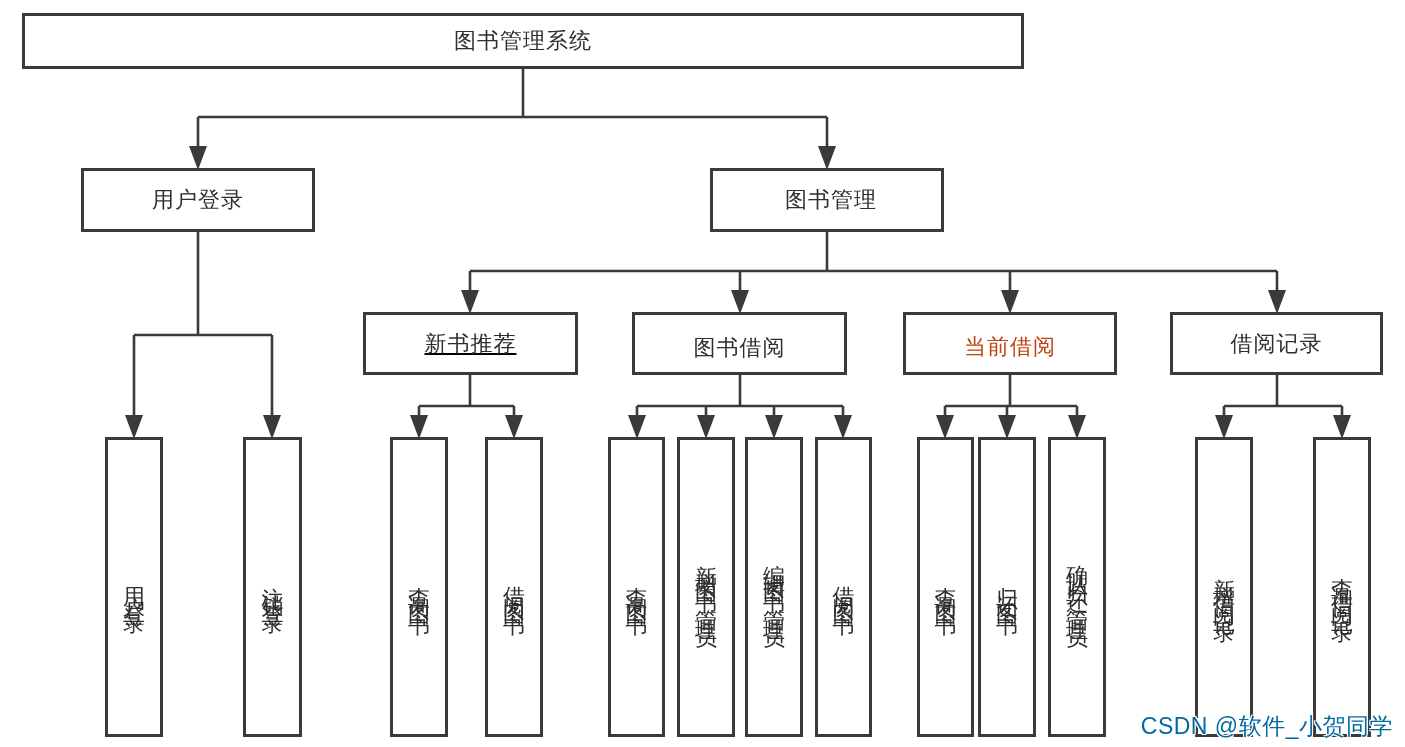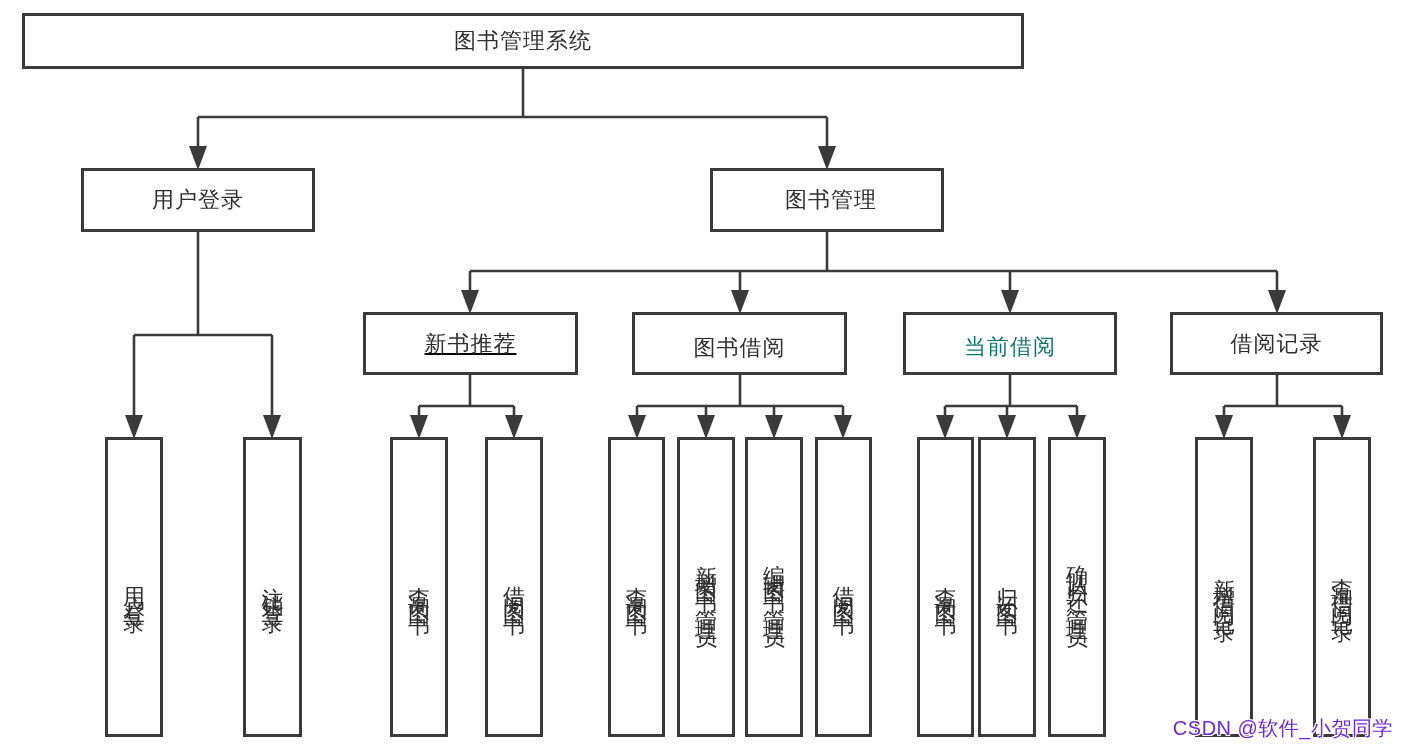--- a/index.html
+++ b/index.html
@@ -54,22 +54,22 @@
     text-orientation: mixed;
     letter-spacing: 9px;
     white-space: normal;
     max-height: 286px;
   }
   .watermark {
     position: absolute;
     right: 12px;
     bottom: 5px;
     z-index: 3;
-    color: #6d28d9;
-    font-size: 20px;
+    color: #0369a1;
+    font-size: 23px;
     letter-spacing: 0.5px;
     text-shadow: 1px 1px 0 #ffffff, -1px -1px 0 #ffffff, 1px -1px 0 #ffffff, -1px 1px 0 #ffffff;
   }
 </style>
 </head>
 <body>
 
 <div class="canvas">
   <svg id="wires" viewBox="0 0 1405 747">
       <path d="M 523 69 V 117 M 198 117 H 827 M 198 117 V 150 M 827 117 V 150" fill="none" stroke="#3a3a3a" stroke-width="2.6"></path>
@@ -109,21 +109,21 @@
       <div class="node horizontal" style="left: 710px; top: 168px; width: 234px; height: 64px; border-color: rgb(58, 58, 58); padding-left: 8px;">
     <span class="node-label" style="color: rgb(46, 46, 46);">图书管理</span>
   </div>
       <div class="node horizontal" style="left: 363px; top: 312px; width: 215px; height: 63px; border-color: rgb(58, 58, 58); text-decoration: underline;">
     <span class="node-label" style="color: rgb(46, 46, 46);">新书推荐</span>
   </div>
       <div class="node horizontal" style="left: 632px; top: 312px; width: 215px; height: 63px; border-color: rgb(58, 58, 58);">
     <span class="node-label" style="color: rgb(46, 46, 46); margin-top: 8px;">图书借阅</span>
   </div>
       <div class="node horizontal" style="left: 903px; top: 312px; width: 214px; height: 63px; border-color: rgb(58, 58, 58);">
-    <span class="node-label" style="color: #0f766e; margin-top: 7px;">当前借阅</span>
+    <span class="node-label" style="color: #c2410c; margin-top: 7px;">当前借阅</span>
   </div>
       <div class="node horizontal" style="left: 1170px; top: 312px; width: 213px; height: 63px; border-color: rgb(58, 58, 58);">
     <span class="node-label" style="color: rgb(46, 46, 46);">借阅记录</span>
   </div>
       <div class="node vertical" style="left: 105px; top: 437px; width: 58px; height: 300px; border-color: rgb(58, 58, 58);">
     <span class="node-label" style="color: rgb(46, 46, 46);">用户登录</span>
   </div>
       <div class="node vertical" style="left: 243px; top: 437px; width: 59px; height: 300px; border-color: rgb(58, 58, 58);">
     <span class="node-label" style="color: rgb(46, 46, 46);">注销登录</span>
   </div>

